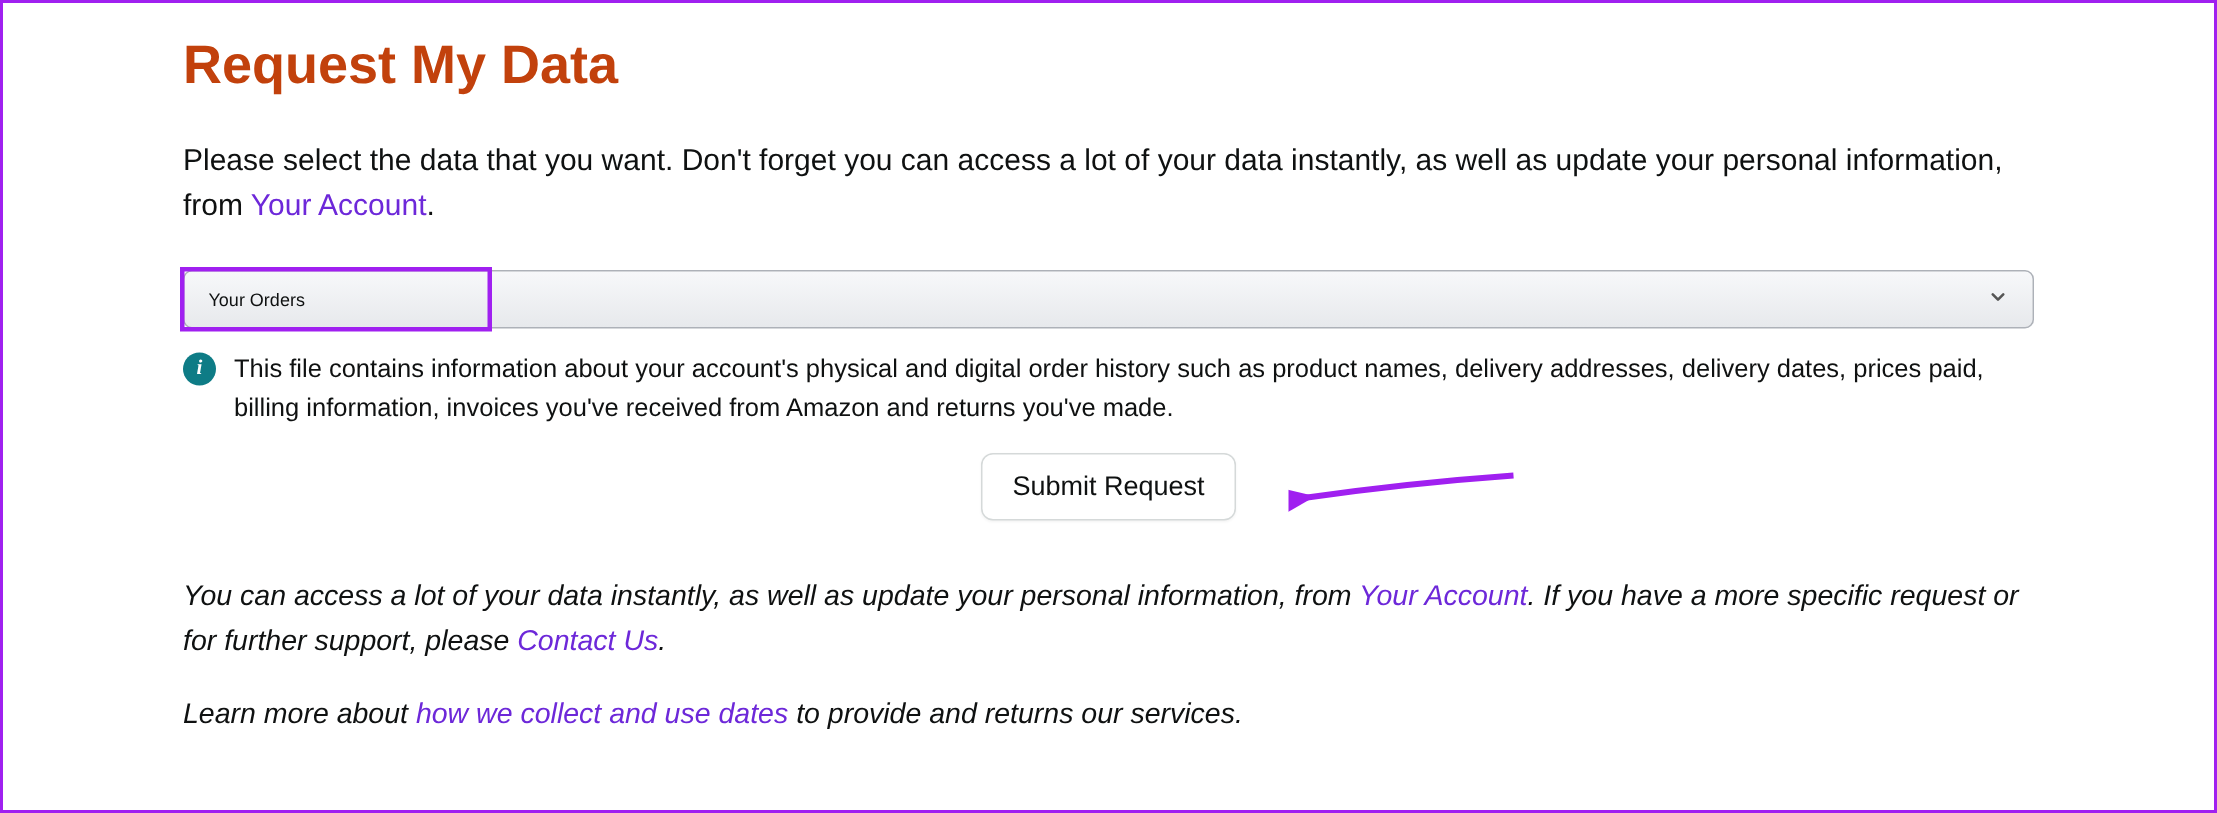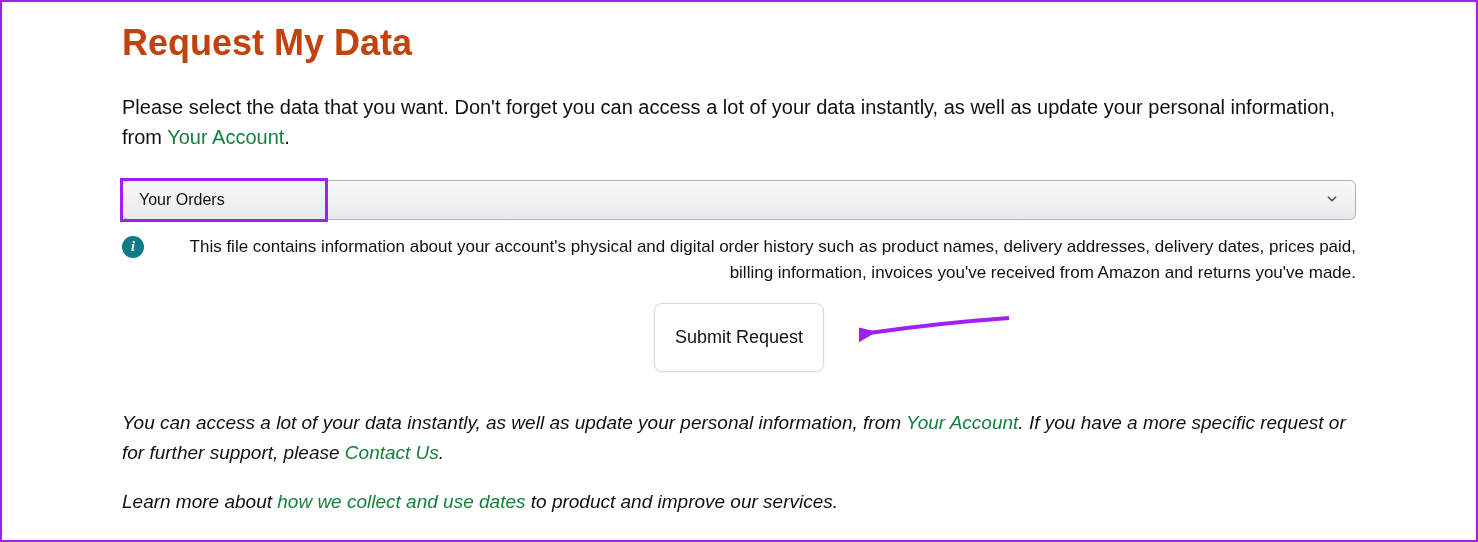--- a/index.html
+++ b/index.html
@@ -23,31 +23,31 @@
       margin-bottom: 28px;
       color: #c2410c;
     }
     .intro {
       font-size: 20px;
       line-height: 1.5;
       margin-bottom: 28px;
       color: #0f1111;
     }
     .link {
-      color: #15803d;
+      color: #6d28d9;
       text-decoration: none;
       cursor: pointer;
     }
     .dropdown {
       width: 100%;
       background: linear-gradient(#f7f8fa, #e7e9ec);
       border: 1px solid #adb1b8;
       border-radius: 6px;
       padding: 10px 16px;
-      font-size: 16px;
+      font-size: 12px;
       color: #0f1111;
       display: flex;
       justify-content: space-between;
       align-items: center;
       cursor: pointer;
       position: relative;
       margin-bottom: 14px;
       text-align: center;
     }
     .dropdown-highlight {
@@ -82,32 +82,31 @@
       font-weight: bold;
       font-size: 14px;
       margin-top: 2px;
       font-family: Georgia, serif;
       font-style: italic;
     }
     .info-text {
       font-size: 17px;
       line-height: 1.5;
       color: #0f1111;
-      text-align: right;
     }
     .submit-row {
       text-align: center;
       margin-bottom: 36px;
       position: relative;
     }
     .submit-btn {
       background: #ffffff;
       border: 1px solid #d5d9d9;
       border-radius: 8px;
-      padding: 23px 20px;
+      padding: 11px 20px;
       font-size: 18px;
       color: #0f1111;
       cursor: pointer;
       box-shadow: 0 1px 2px rgba(0,0,0,0.05);
     }
     .arrow-svg {
       position: absolute;
       left: 50%;
       margin-left: 120px;
       top: 10px;
@@ -155,14 +154,14 @@
     </defs>
     <path d="M 150 5 Q 80 10 10 20" stroke="#a020f0" stroke-width="4" fill="none" marker-end="url(#arrowhead)"></path>
   </svg>
 </div>
 
 <p class="footer-p">
   <span>You can access a lot of your data instantly, as well as update your personal information, from </span><a class="link">Your Account</a><span>. If you have a more specific request or for further support, please </span><a class="link">Contact Us</a><span>.</span>
 </p>
 
 <p class="footer-p">
-  <span>Learn more about </span><a class="link">how we collect and use dates</a><span> to product and improve our services.</span>
+  <span>Learn more about </span><a class="link">how we collect and use dates</a><span> to provide and returns our services.</span>
 </p>
 
 </body></html>

